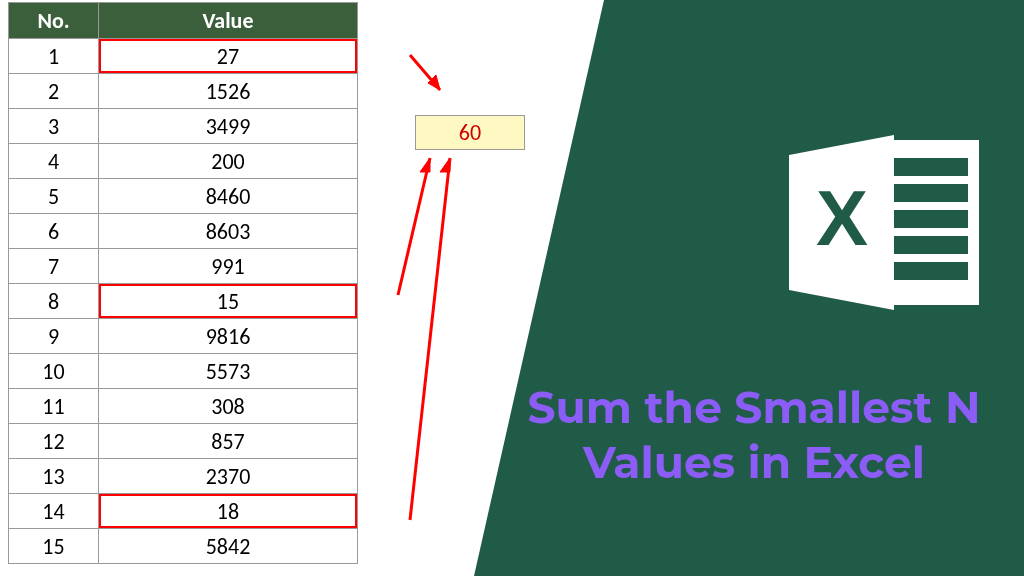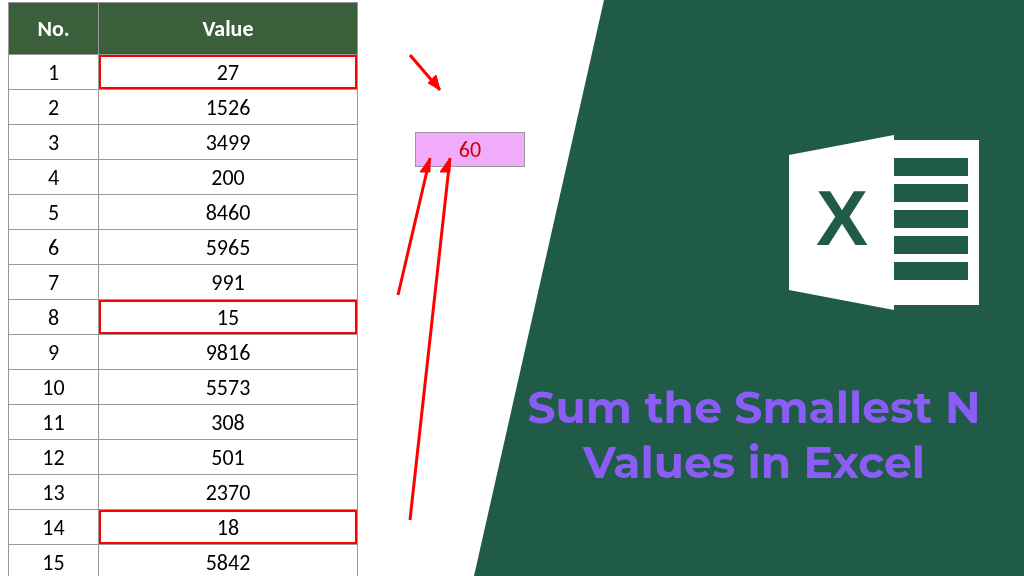--- a/index.html
+++ b/index.html
@@ -19,43 +19,43 @@
     }
     .data-table {
       width: 350px;
       border-collapse: collapse;
     }
     .data-table th {
       background: #3a5f3a;
       color: #fff;
       font-weight: bold;
       font-size: 22px;
-      padding: 12px 8px;
+      padding: 4px 8px;
       border: 1px solid #999;
       text-align: center;
     }
     .data-table th:first-child { width: 90px; }
     .data-table td {
       border: 1px solid #999;
       padding: 3px 8px;
       font-size: 22px;
       text-align: center;
       background: #fff;
       height: 35px;
     }
     .highlight-box {
       box-shadow: inset 0 0 0 2px #ff0000;
     }
     .result-cell {
       position: absolute;
       left: 415px;
-      top: 132px;
+      top: 115px;
       width: 110px;
       height: 35px;
-      background: #f0abfc;
+      background: #fef9c3;
       border: 1px solid #999;
       color: #d00000;
       font-size: 22px;
       text-align: center;
       line-height: 33px;
     }
     .arrow {
       position: absolute;
       stroke: #ff0000;
       fill: #ff0000;
@@ -130,21 +130,21 @@
         <tr>
           <td>4</td>
           <td>200</td>
         </tr>
         <tr>
           <td>5</td>
           <td>8460</td>
         </tr>
         <tr>
           <td>6</td>
-          <td>5965</td>
+          <td>8603</td>
         </tr>
         <tr>
           <td>7</td>
           <td>991</td>
         </tr>
         <tr>
           <td>8</td>
           <td class="highlight-box">15</td>
         </tr>
         <tr>
@@ -154,21 +154,21 @@
         <tr>
           <td>10</td>
           <td>5573</td>
         </tr>
         <tr>
           <td>11</td>
           <td>308</td>
         </tr>
         <tr>
           <td>12</td>
-          <td>501</td>
+          <td>857</td>
         </tr>
         <tr>
           <td>13</td>
           <td>2370</td>
         </tr>
         <tr>
           <td>14</td>
           <td class="highlight-box">18</td>
         </tr>
         <tr>

